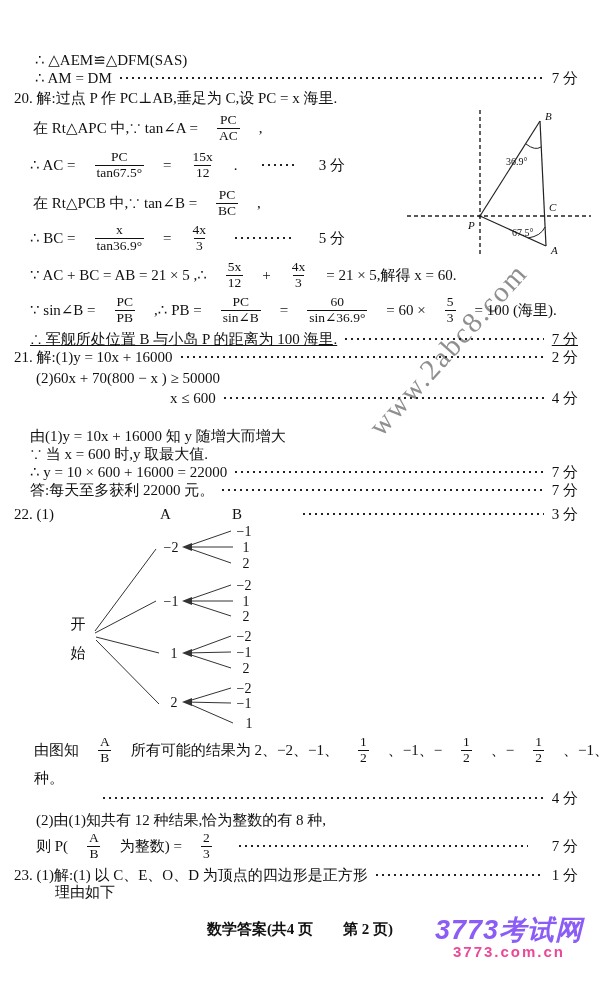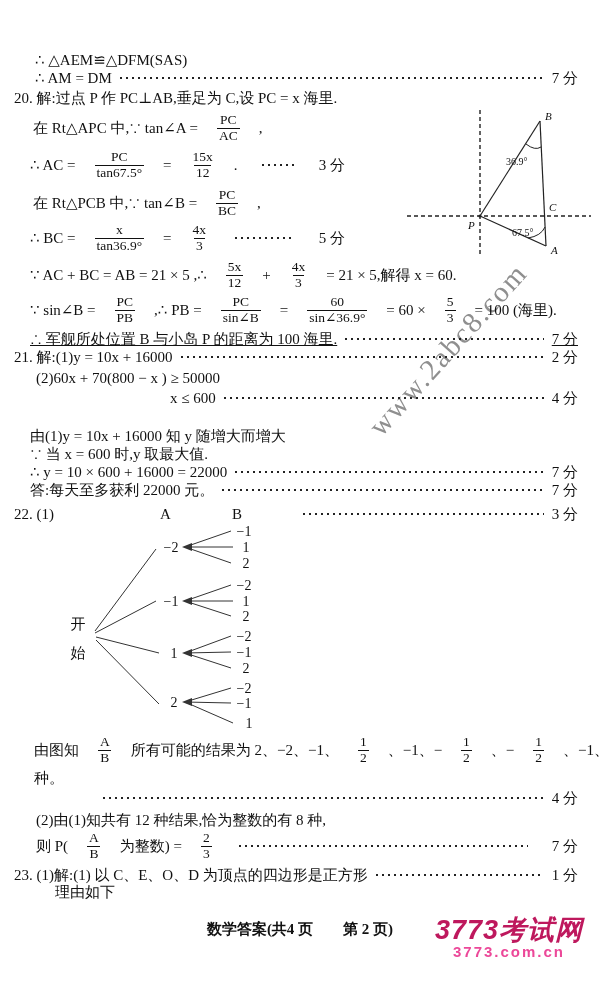--- a/index.html
+++ b/index.html
@@ -319,15 +319,15 @@
   </g>
   <g font-size="10">
     <text x="101" y="60">36.9°</text>
     <text x="107" y="131">67.5°</text>
   </g>
 </svg>
 
 <div class="footer">数学答案(共4 页　　第 2 页)</div>
 
 <div class="logo">
-  <div class="l1" style="color: #be185d;">3773考试网</div>
+  <div class="l1" style="color: #8b5cf6;">3773考试网</div>
   <div class="l2" style="color: #ec4899;">3773.com.cn</div>
 </div>
 
 </body></html>

